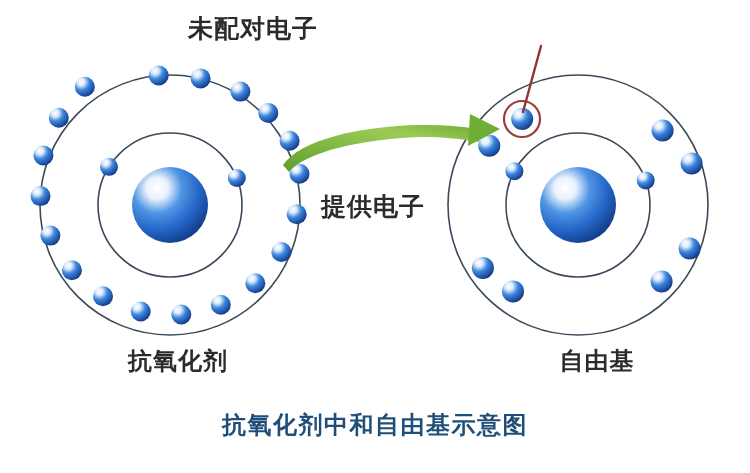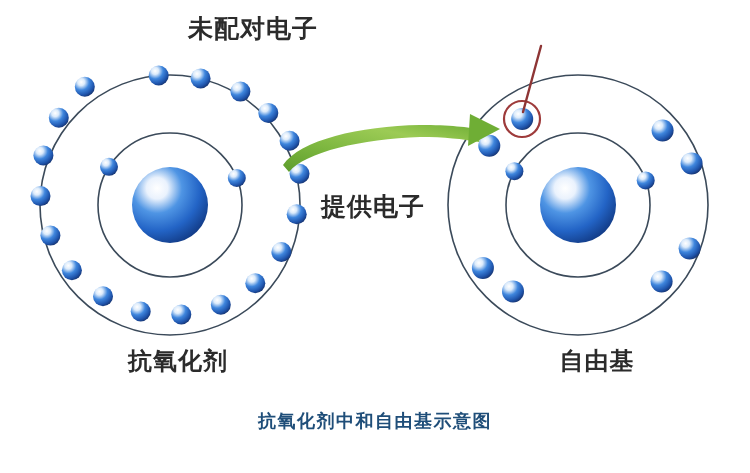--- a/index.html
+++ b/index.html
@@ -35,21 +35,21 @@
     transform:translateX(-197px);
     font-size:24px;
   }
   #label-radical{
     left:0;top:345px;width:750px;text-align:center;
     transform:translateX(222px);
     font-size:24px;
   }
   #caption{
     left:0;top:409px;width:750px;text-align:center;
-    font-size:18px;
+    font-size:24px;
     color:#1f4e79;
     letter-spacing:1.5px;
   }
 </style>
 </head>
 <body>
 
 <div id="stage">
 
   <svg id="diagram" viewBox="0 0 750 473">

